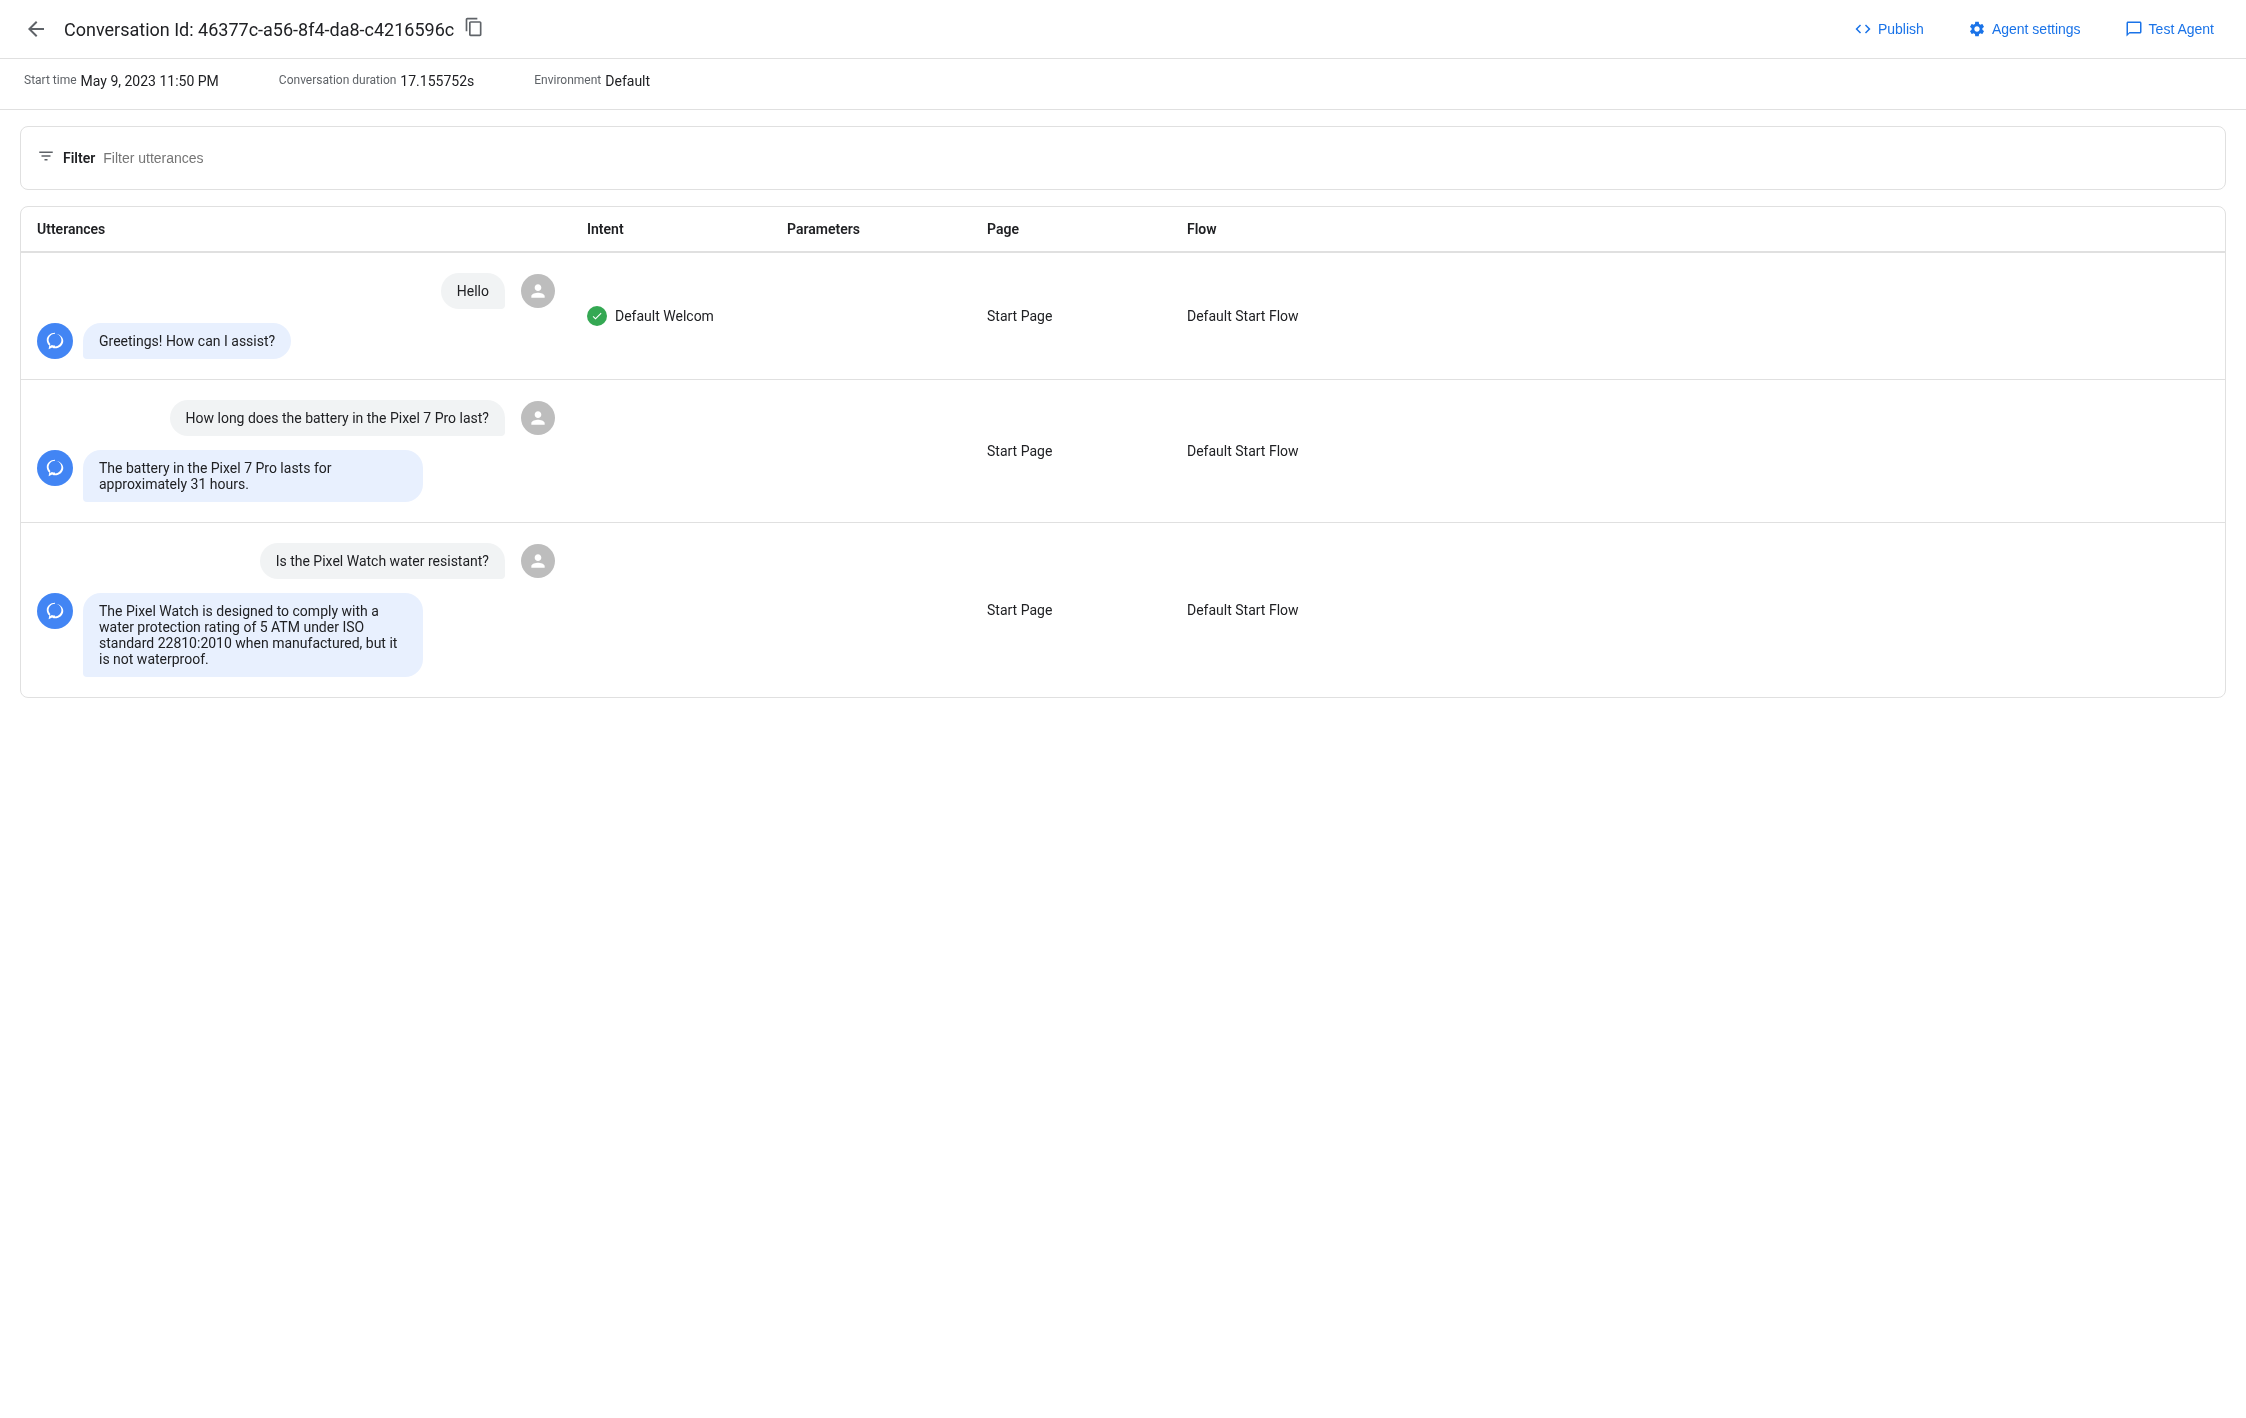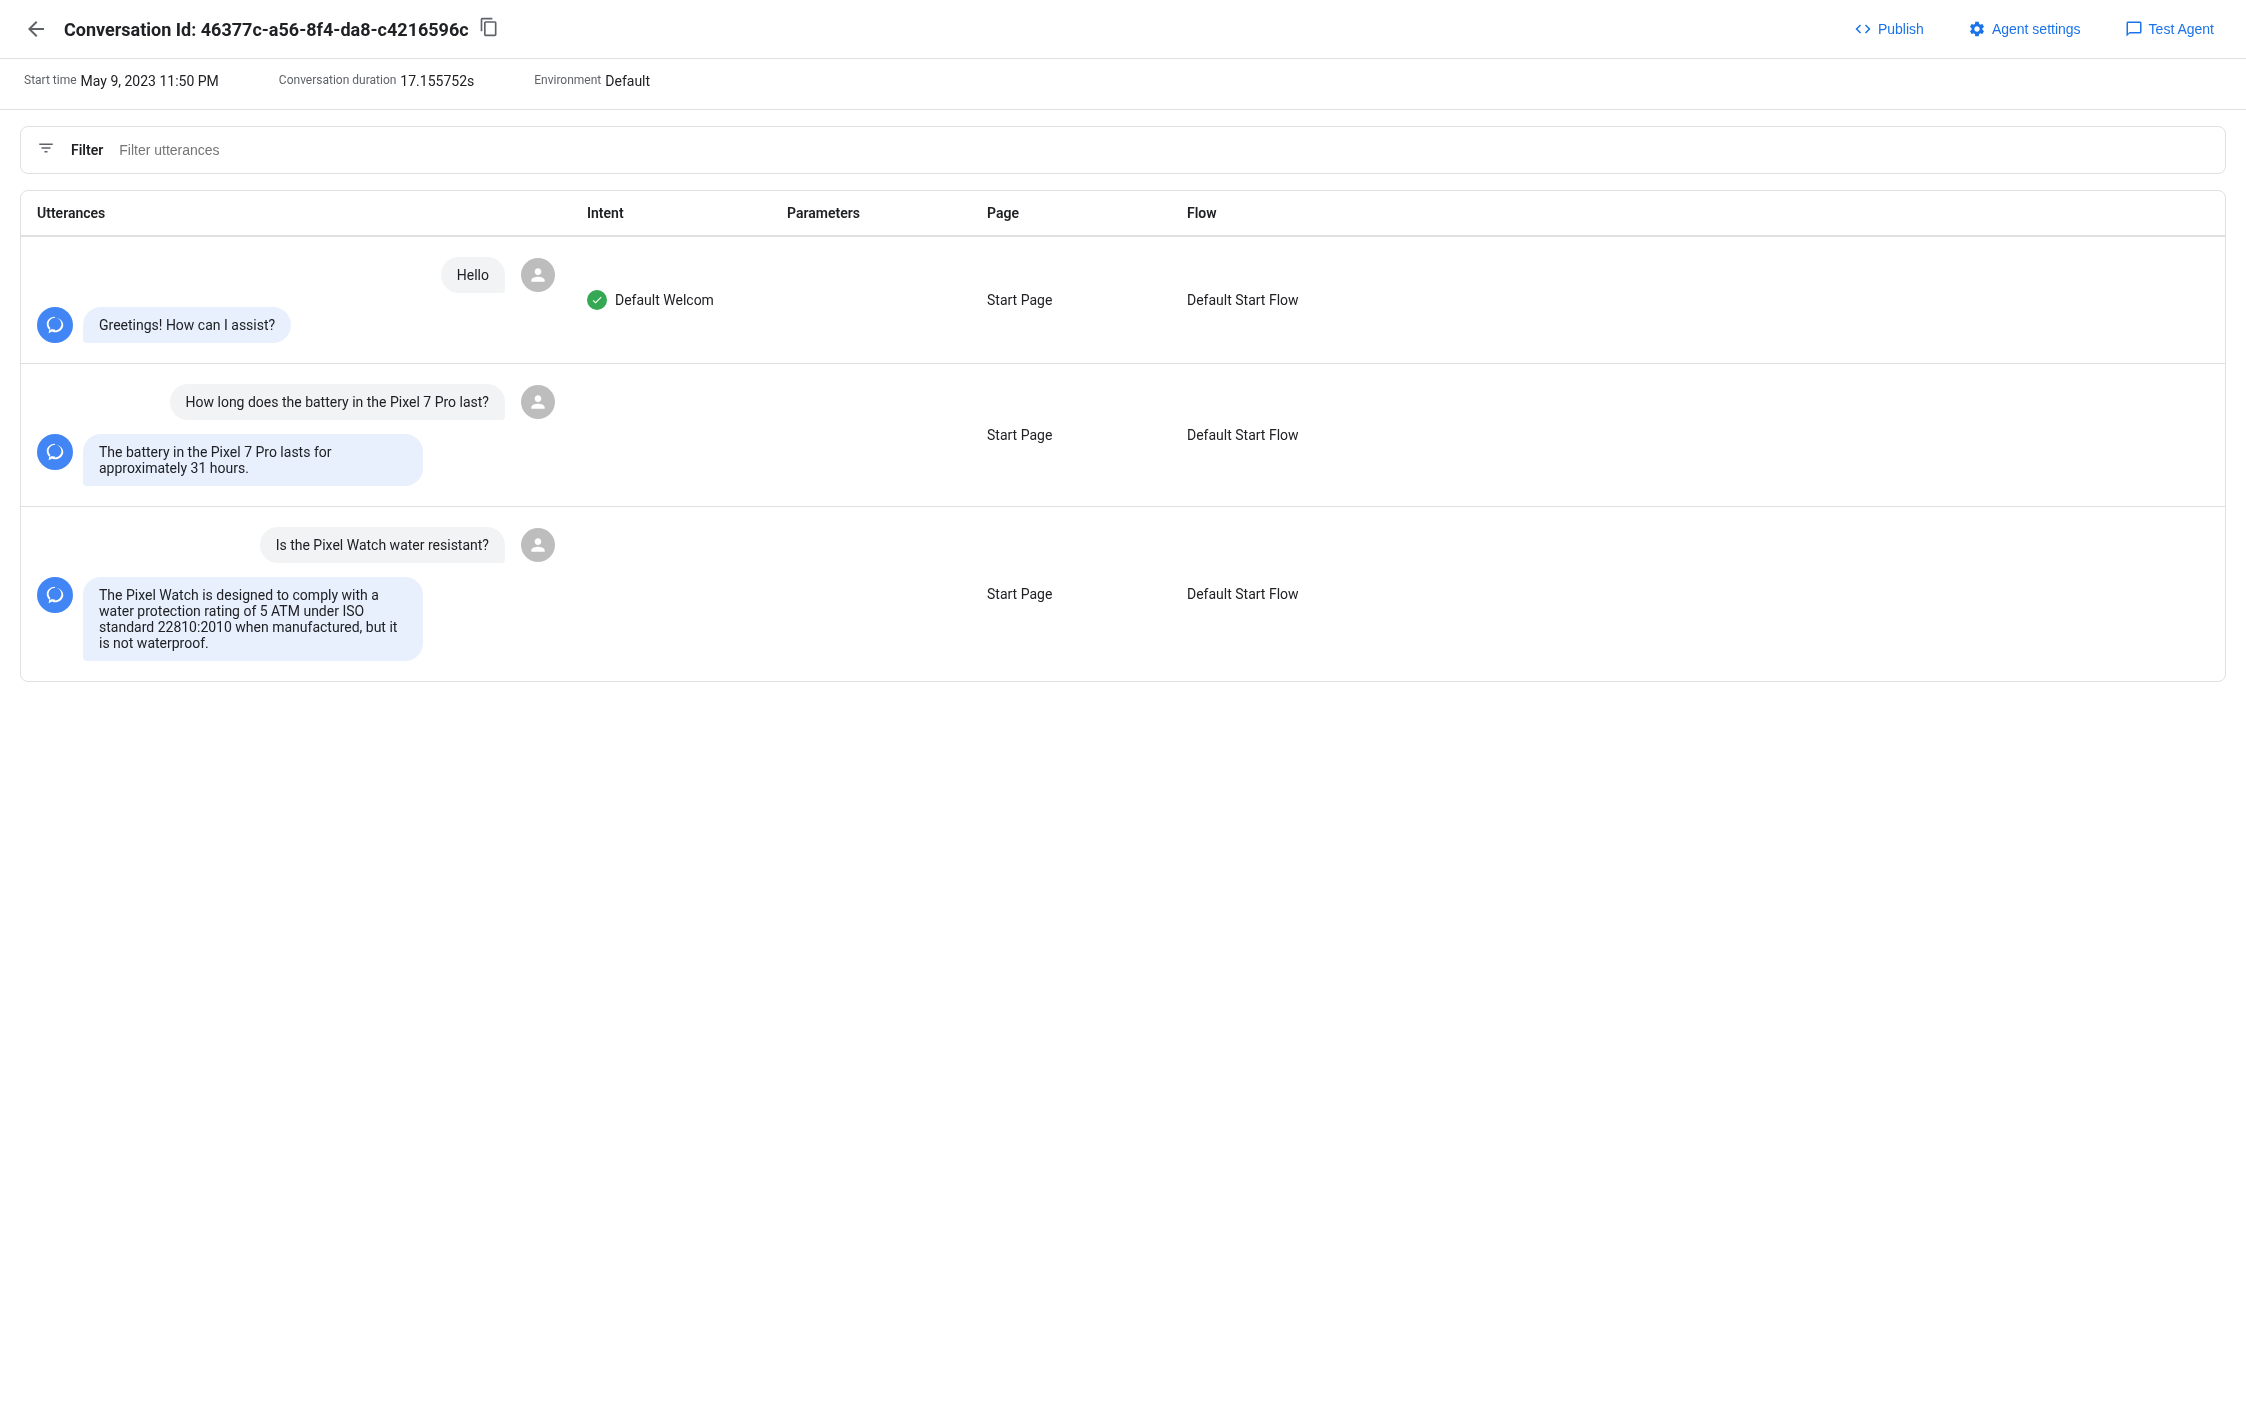--- a/index.html
+++ b/index.html
@@ -11,21 +11,21 @@
       align-items: center;
       padding: 12px 20px;
       border-bottom: 1px solid #e0e0e0;
       gap: 12px;
     }
     .header-back-btn {
       background: none; border: none; cursor: pointer; color: #5f6368; font-size: 20px; padding: 4px;
       display: flex; align-items: center;
     }
     .header-title {
-      font-size: 18px; font-weight: 700; color: #202124; flex: 1;
+      font-size: 18px; font-weight: 400; color: #202124; flex: 1;
       display: flex; align-items: center; gap: 10px;
     }
     .header-copy-icon {
       color: #5f6368; cursor: pointer; font-size: 18px;
     }
     .header-actions {
       display: flex; align-items: center; gap: 20px;
     }
     .header-btn {
       display: flex; align-items: center; gap: 6px;
@@ -38,24 +38,24 @@
     .meta-bar {
       display: flex; gap: 60px; padding: 14px 24px 20px;
       border-bottom: 1px solid #e0e0e0;
     }
     .meta-item { display: flex; flex-direction: row; gap: 4px; }
     .meta-label { font-size: 12px; color: #5f6368; }
     .meta-value { font-size: 14px; color: #202124; }
 
     
     .filter-bar {
-      display: flex; align-items: center; gap: 16px;
+      display: flex; align-items: center; gap: 8px;
       border: 1px solid #e0e0e0; border-radius: 8px;
       margin: 16px 20px;
-      padding: 12px 16px;
+      padding: 20px 16px;
     }
     .filter-icon { color: #5f6368; font-size: 16px; }
     .filter-label { font-weight: 600; font-size: 14px; }
     .filter-input {
       border: none; outline: none; font-size: 14px; color: #5f6368; flex: 1;
       background: transparent; cursor: pointer;
     }
 
     
     .table-container { margin: 0 20px; border: 1px solid #e0e0e0; border-radius: 8px; overflow: hidden; }

